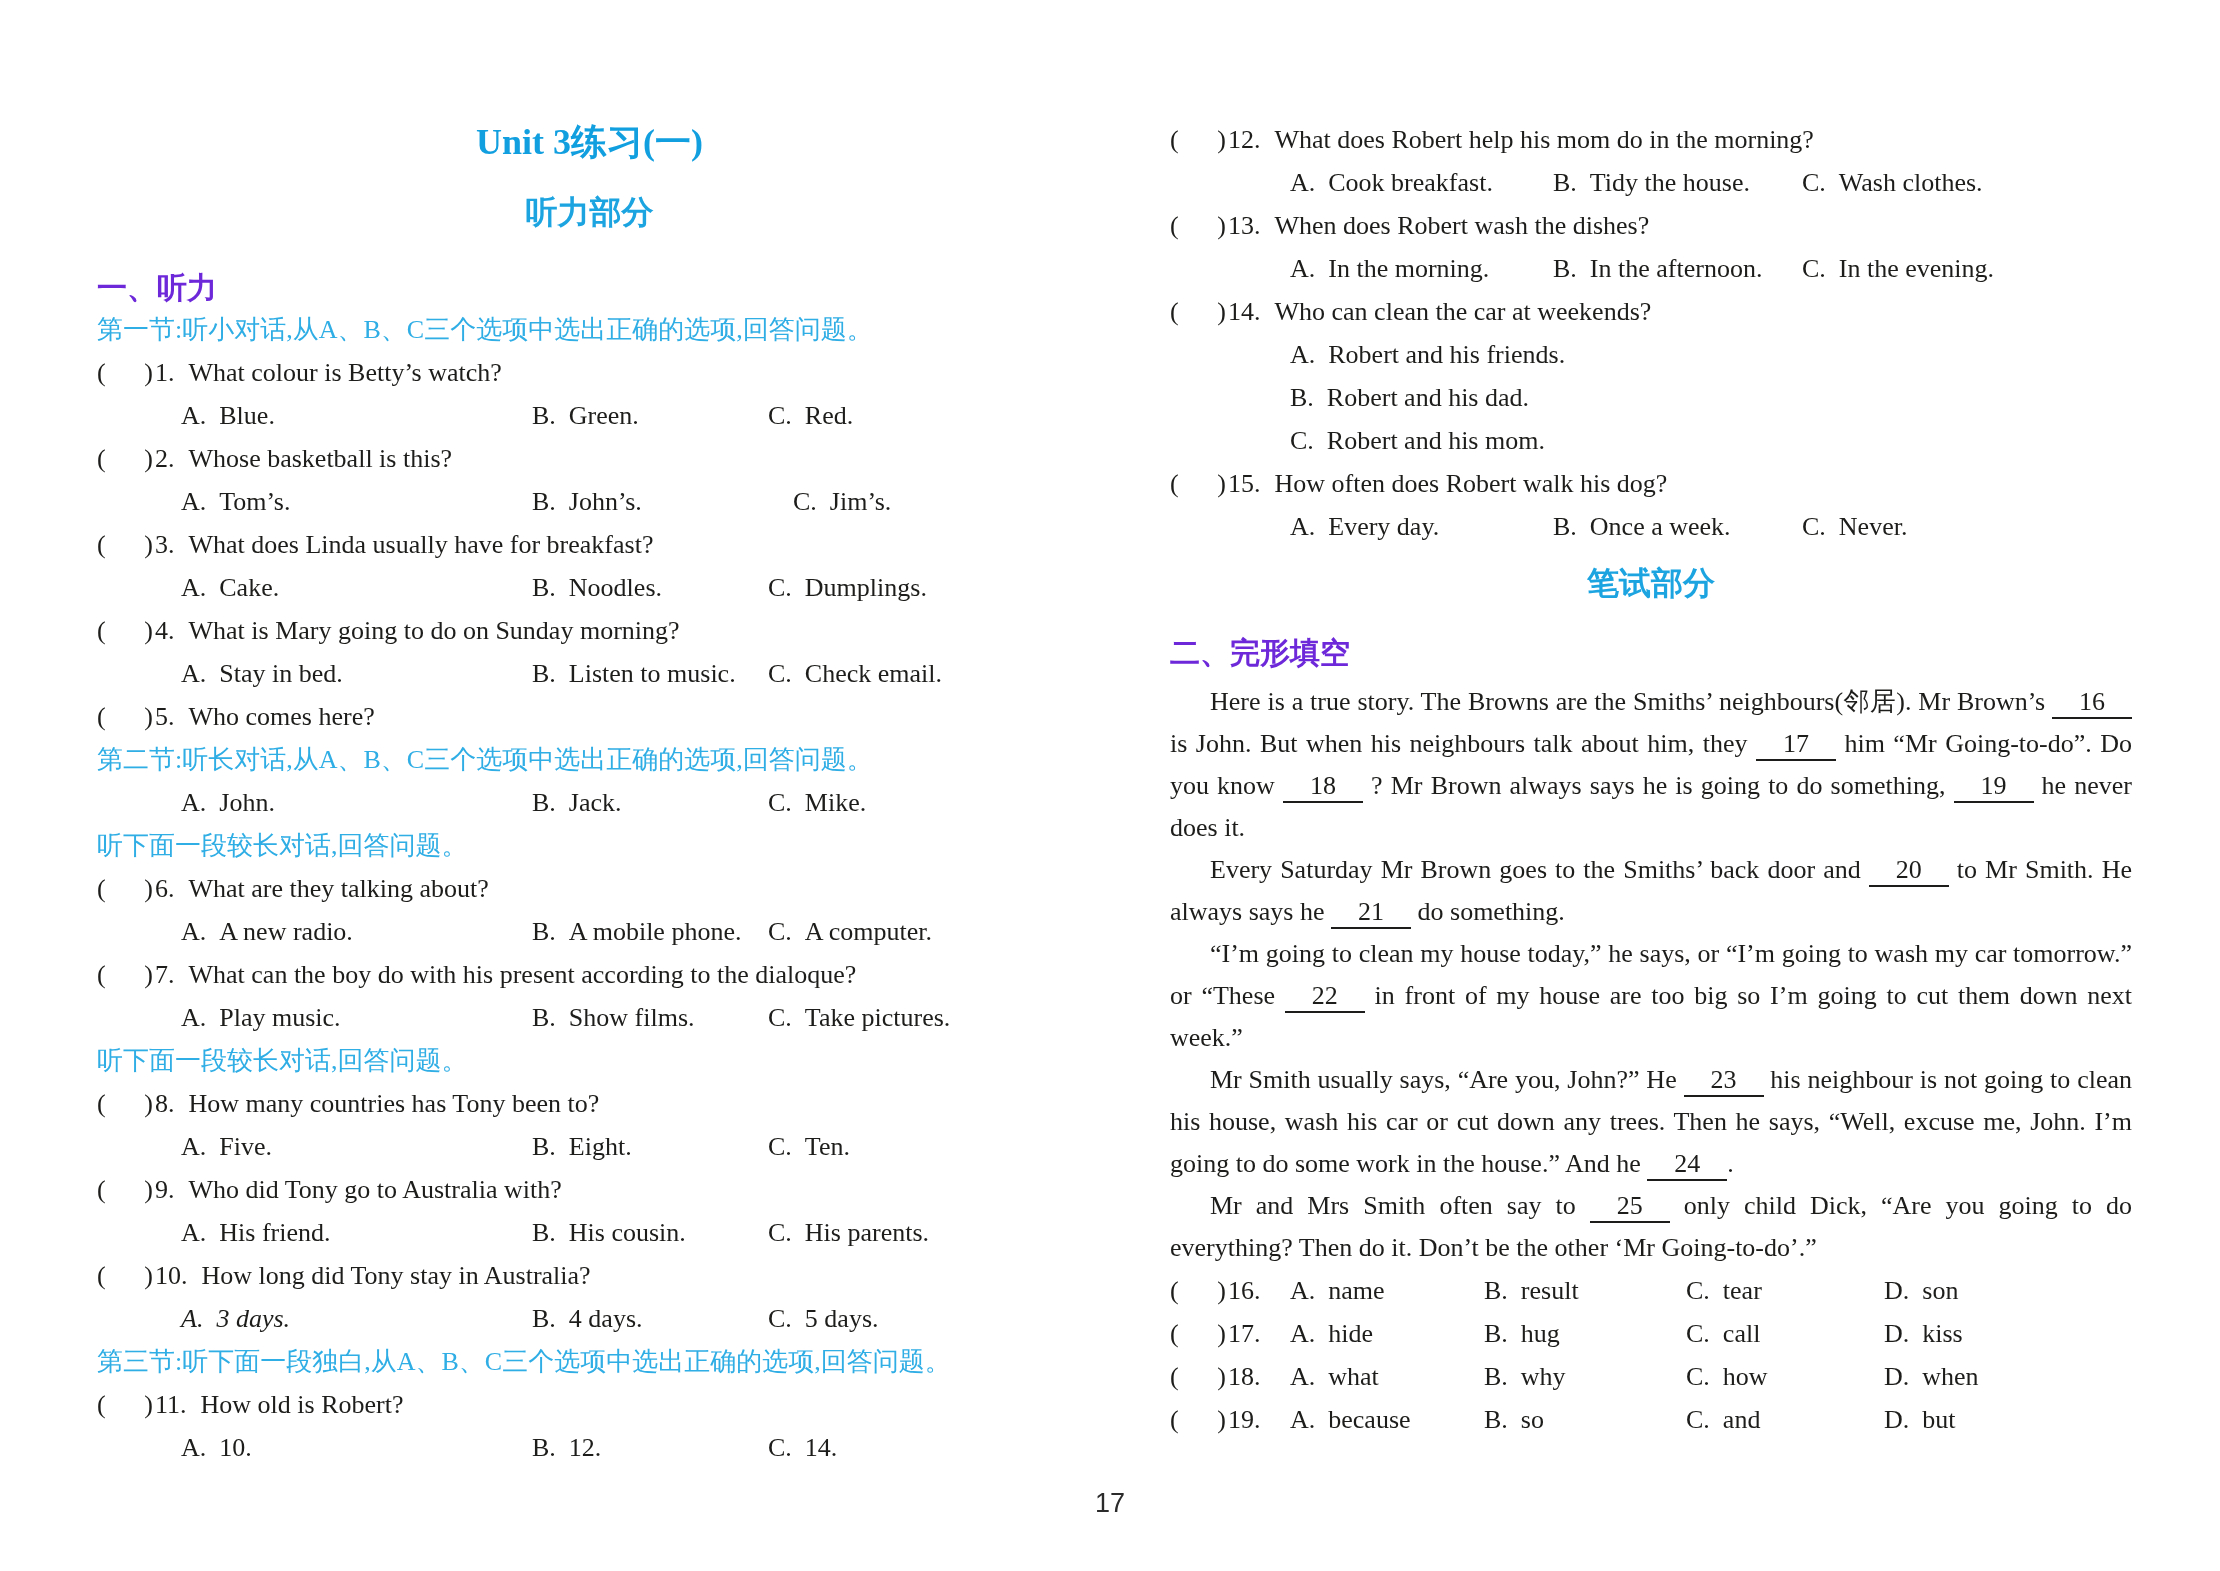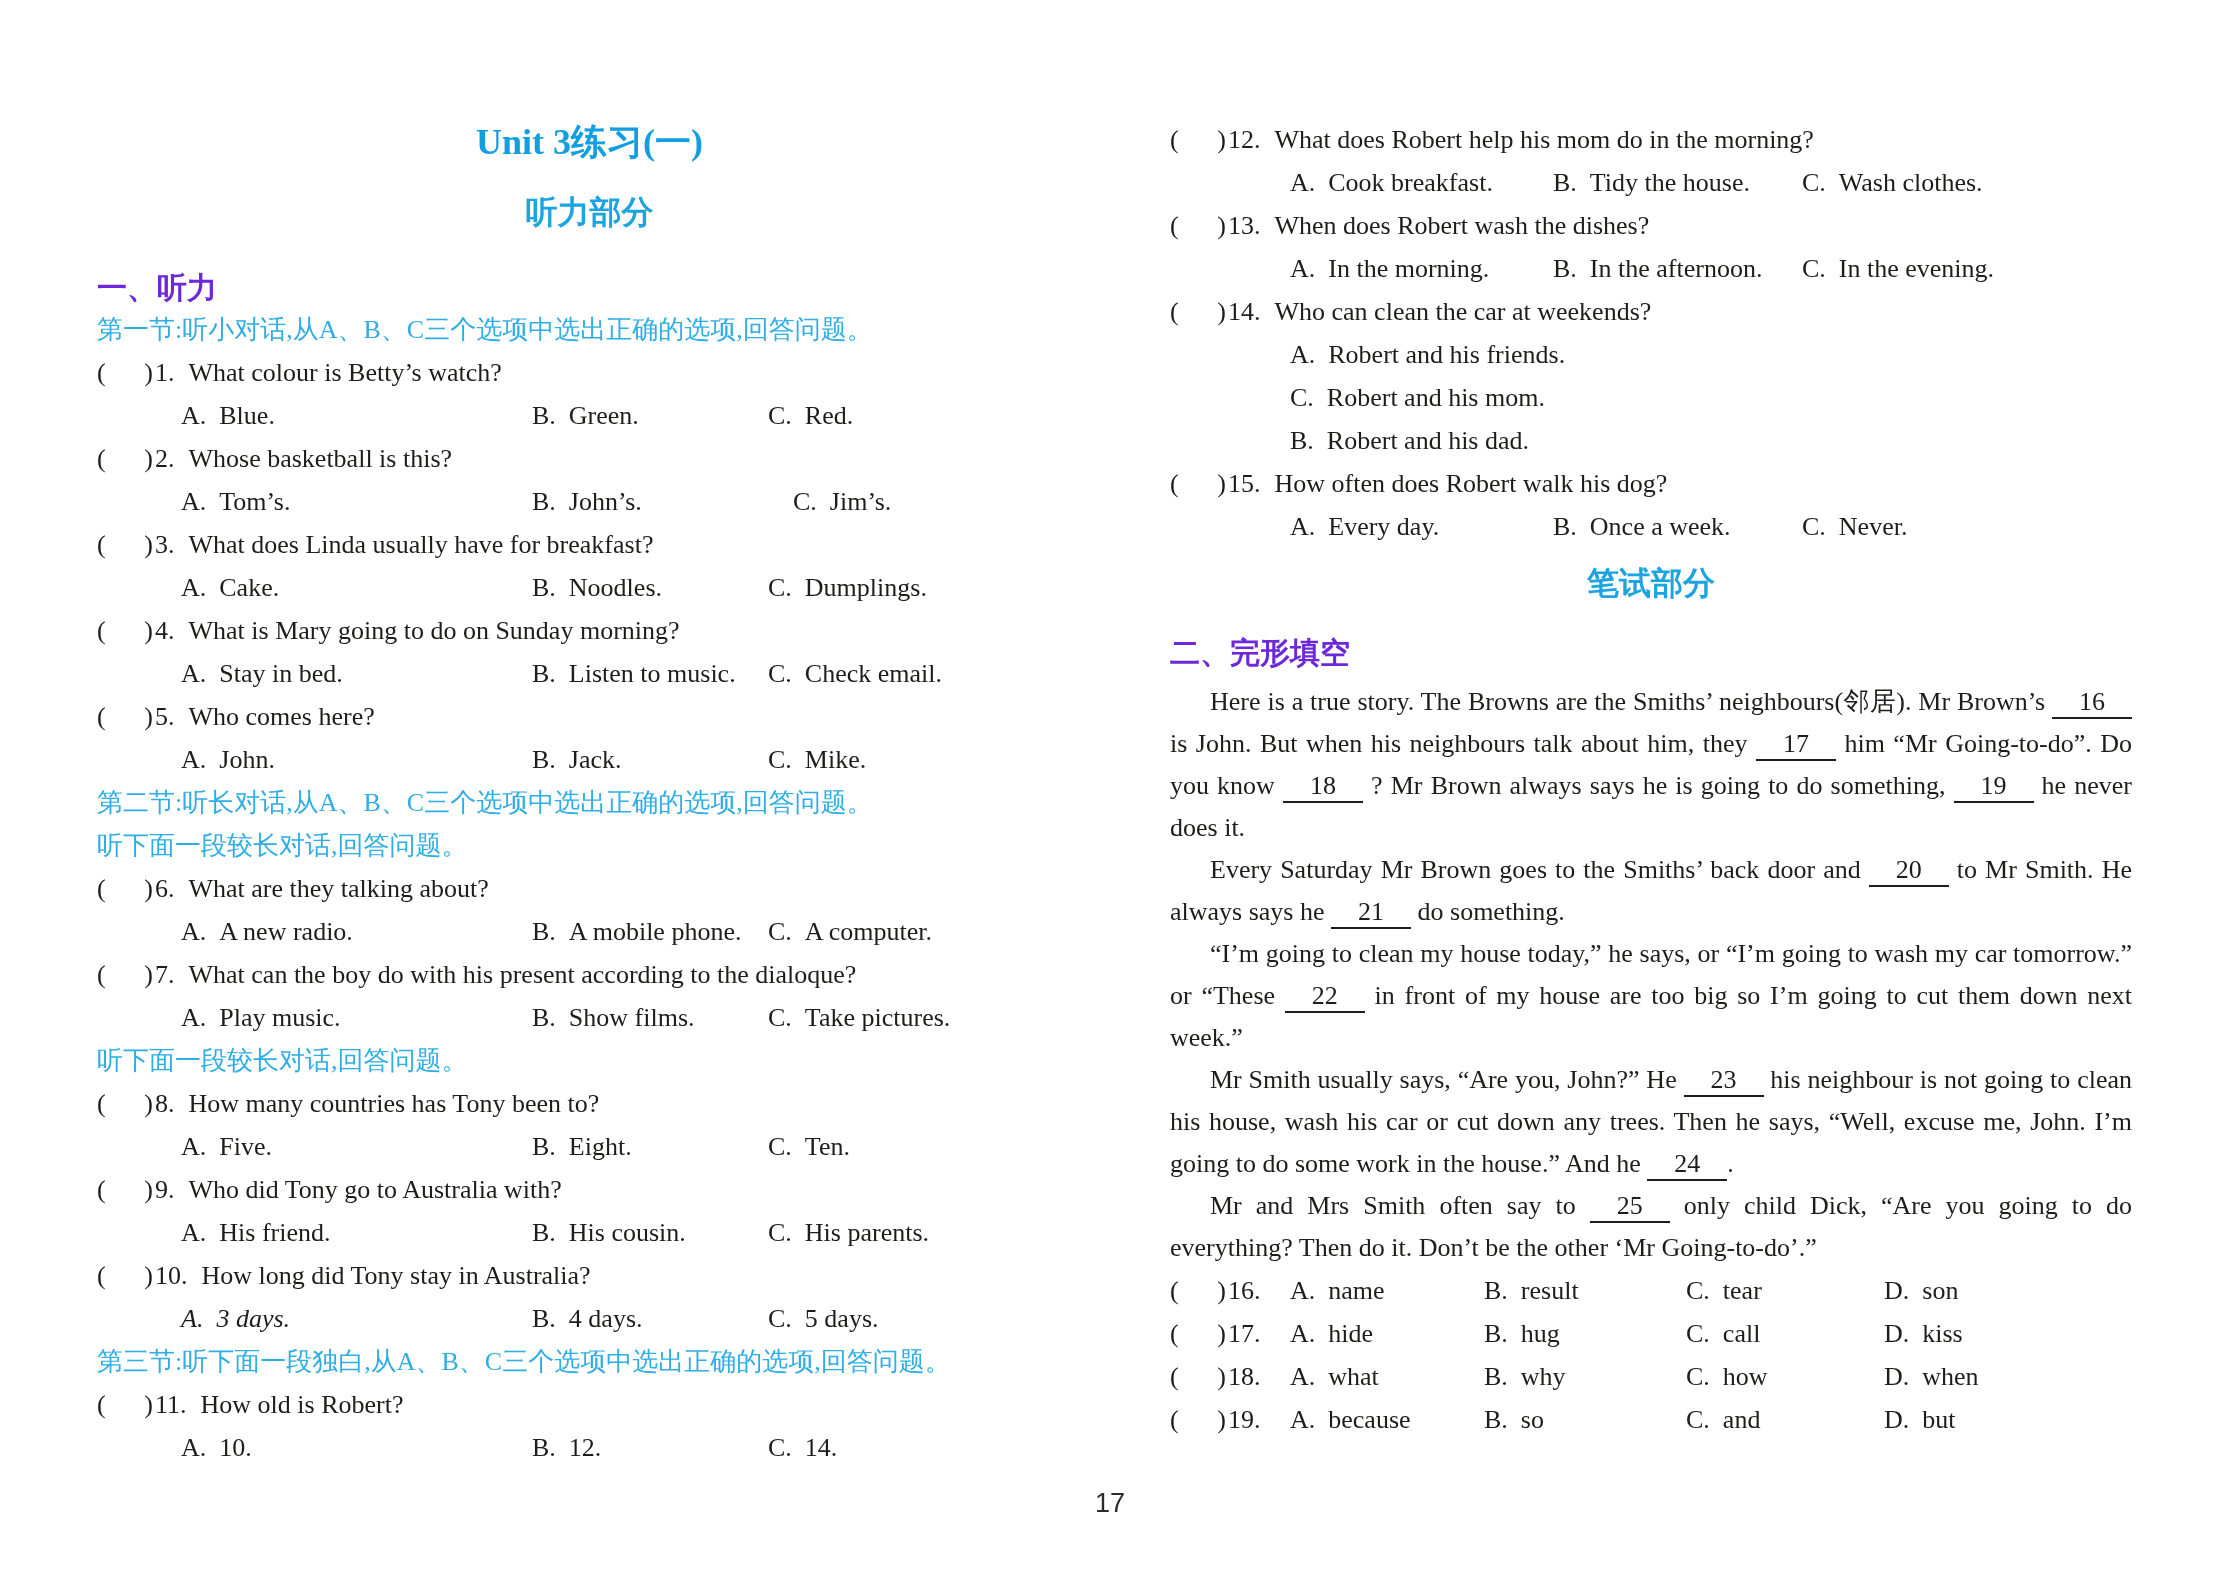--- a/index.html
+++ b/index.html
@@ -73,26 +73,26 @@
           </span><span class="qnum">4.</span><span class="qtext">What is Mary going to do on Sunday morning?</span></div>
         <div class="row opts">
           <span class="opt" style="left: 84px;"><span class="olabel">A.</span><span class="otext">Stay in bed.</span></span>
           <span class="opt" style="left: 435px;"><span class="olabel">B.</span><span class="otext">Listen to music.</span></span>
           <span class="opt" style="left: 671px;"><span class="olabel">C.</span><span class="otext">Check email.</span></span>
         </div>
         <div class="row q"><span class="paren">
             <span>(</span>
             <span>)</span>
           </span><span class="qnum">5.</span><span class="qtext">Who comes here?</span></div>
+        <div class="row zh">第二节:听长对话,从A、B、C三个选项中选出正确的选项,回答问题。</div>
         <div class="row opts">
           <span class="opt" style="left: 84px;"><span class="olabel">A.</span><span class="otext">John.</span></span>
           <span class="opt" style="left: 435px;"><span class="olabel">B.</span><span class="otext">Jack.</span></span>
           <span class="opt" style="left: 671px;"><span class="olabel">C.</span><span class="otext">Mike.</span></span>
         </div>
-        <div class="row zh">第二节:听长对话,从A、B、C三个选项中选出正确的选项,回答问题。</div>
         <div class="row zh">听下面一段较长对话,回答问题。</div>
         <div class="row q"><span class="paren">
             <span>(</span>
             <span>)</span>
           </span><span class="qnum">6.</span><span class="qtext">What are they talking about?</span></div>
         <div class="row opts">
           <span class="opt" style="left: 84px;"><span class="olabel">A.</span><span class="otext">A new radio.</span></span>
           <span class="opt" style="left: 435px;"><span class="olabel">B.</span><span class="otext">A mobile phone.</span></span>
           <span class="opt" style="left: 671px;"><span class="olabel">C.</span><span class="otext">A computer.</span></span>
         </div>
@@ -167,24 +167,24 @@
           <span class="opt" style="left: 632px;"><span class="olabel">C.</span><span class="otext">In the evening.</span></span>
         </div>
         <div class="row q"><span class="paren">
             <span>(</span>
             <span>)</span>
           </span><span class="qnum">14.</span><span class="qtext">Who can clean the car at weekends?</span></div>
         <div class="row opts">
           <span class="opt" style="left: 120px;"><span class="olabel">A.</span><span class="otext">Robert and his friends.</span></span>
         </div>
         <div class="row opts">
+          <span class="opt" style="left: 120px;"><span class="olabel">B.</span><span class="otext">Robert and his dad.</span></span>
+        </div>
+        <div class="row opts">
           <span class="opt" style="left: 120px;"><span class="olabel">C.</span><span class="otext">Robert and his mom.</span></span>
-        </div>
-        <div class="row opts">
-          <span class="opt" style="left: 120px;"><span class="olabel">B.</span><span class="otext">Robert and his dad.</span></span>
         </div>
         <div class="row q"><span class="paren">
             <span>(</span>
             <span>)</span>
           </span><span class="qnum">15.</span><span class="qtext">How often does Robert walk his dog?</span></div>
         <div class="row opts">
           <span class="opt" style="left: 120px;"><span class="olabel">A.</span><span class="otext">Every day.</span></span>
           <span class="opt" style="left: 383px;"><span class="olabel">B.</span><span class="otext">Once a week.</span></span>
           <span class="opt" style="left: 632px;"><span class="olabel">C.</span><span class="otext">Never.</span></span>
         </div>

